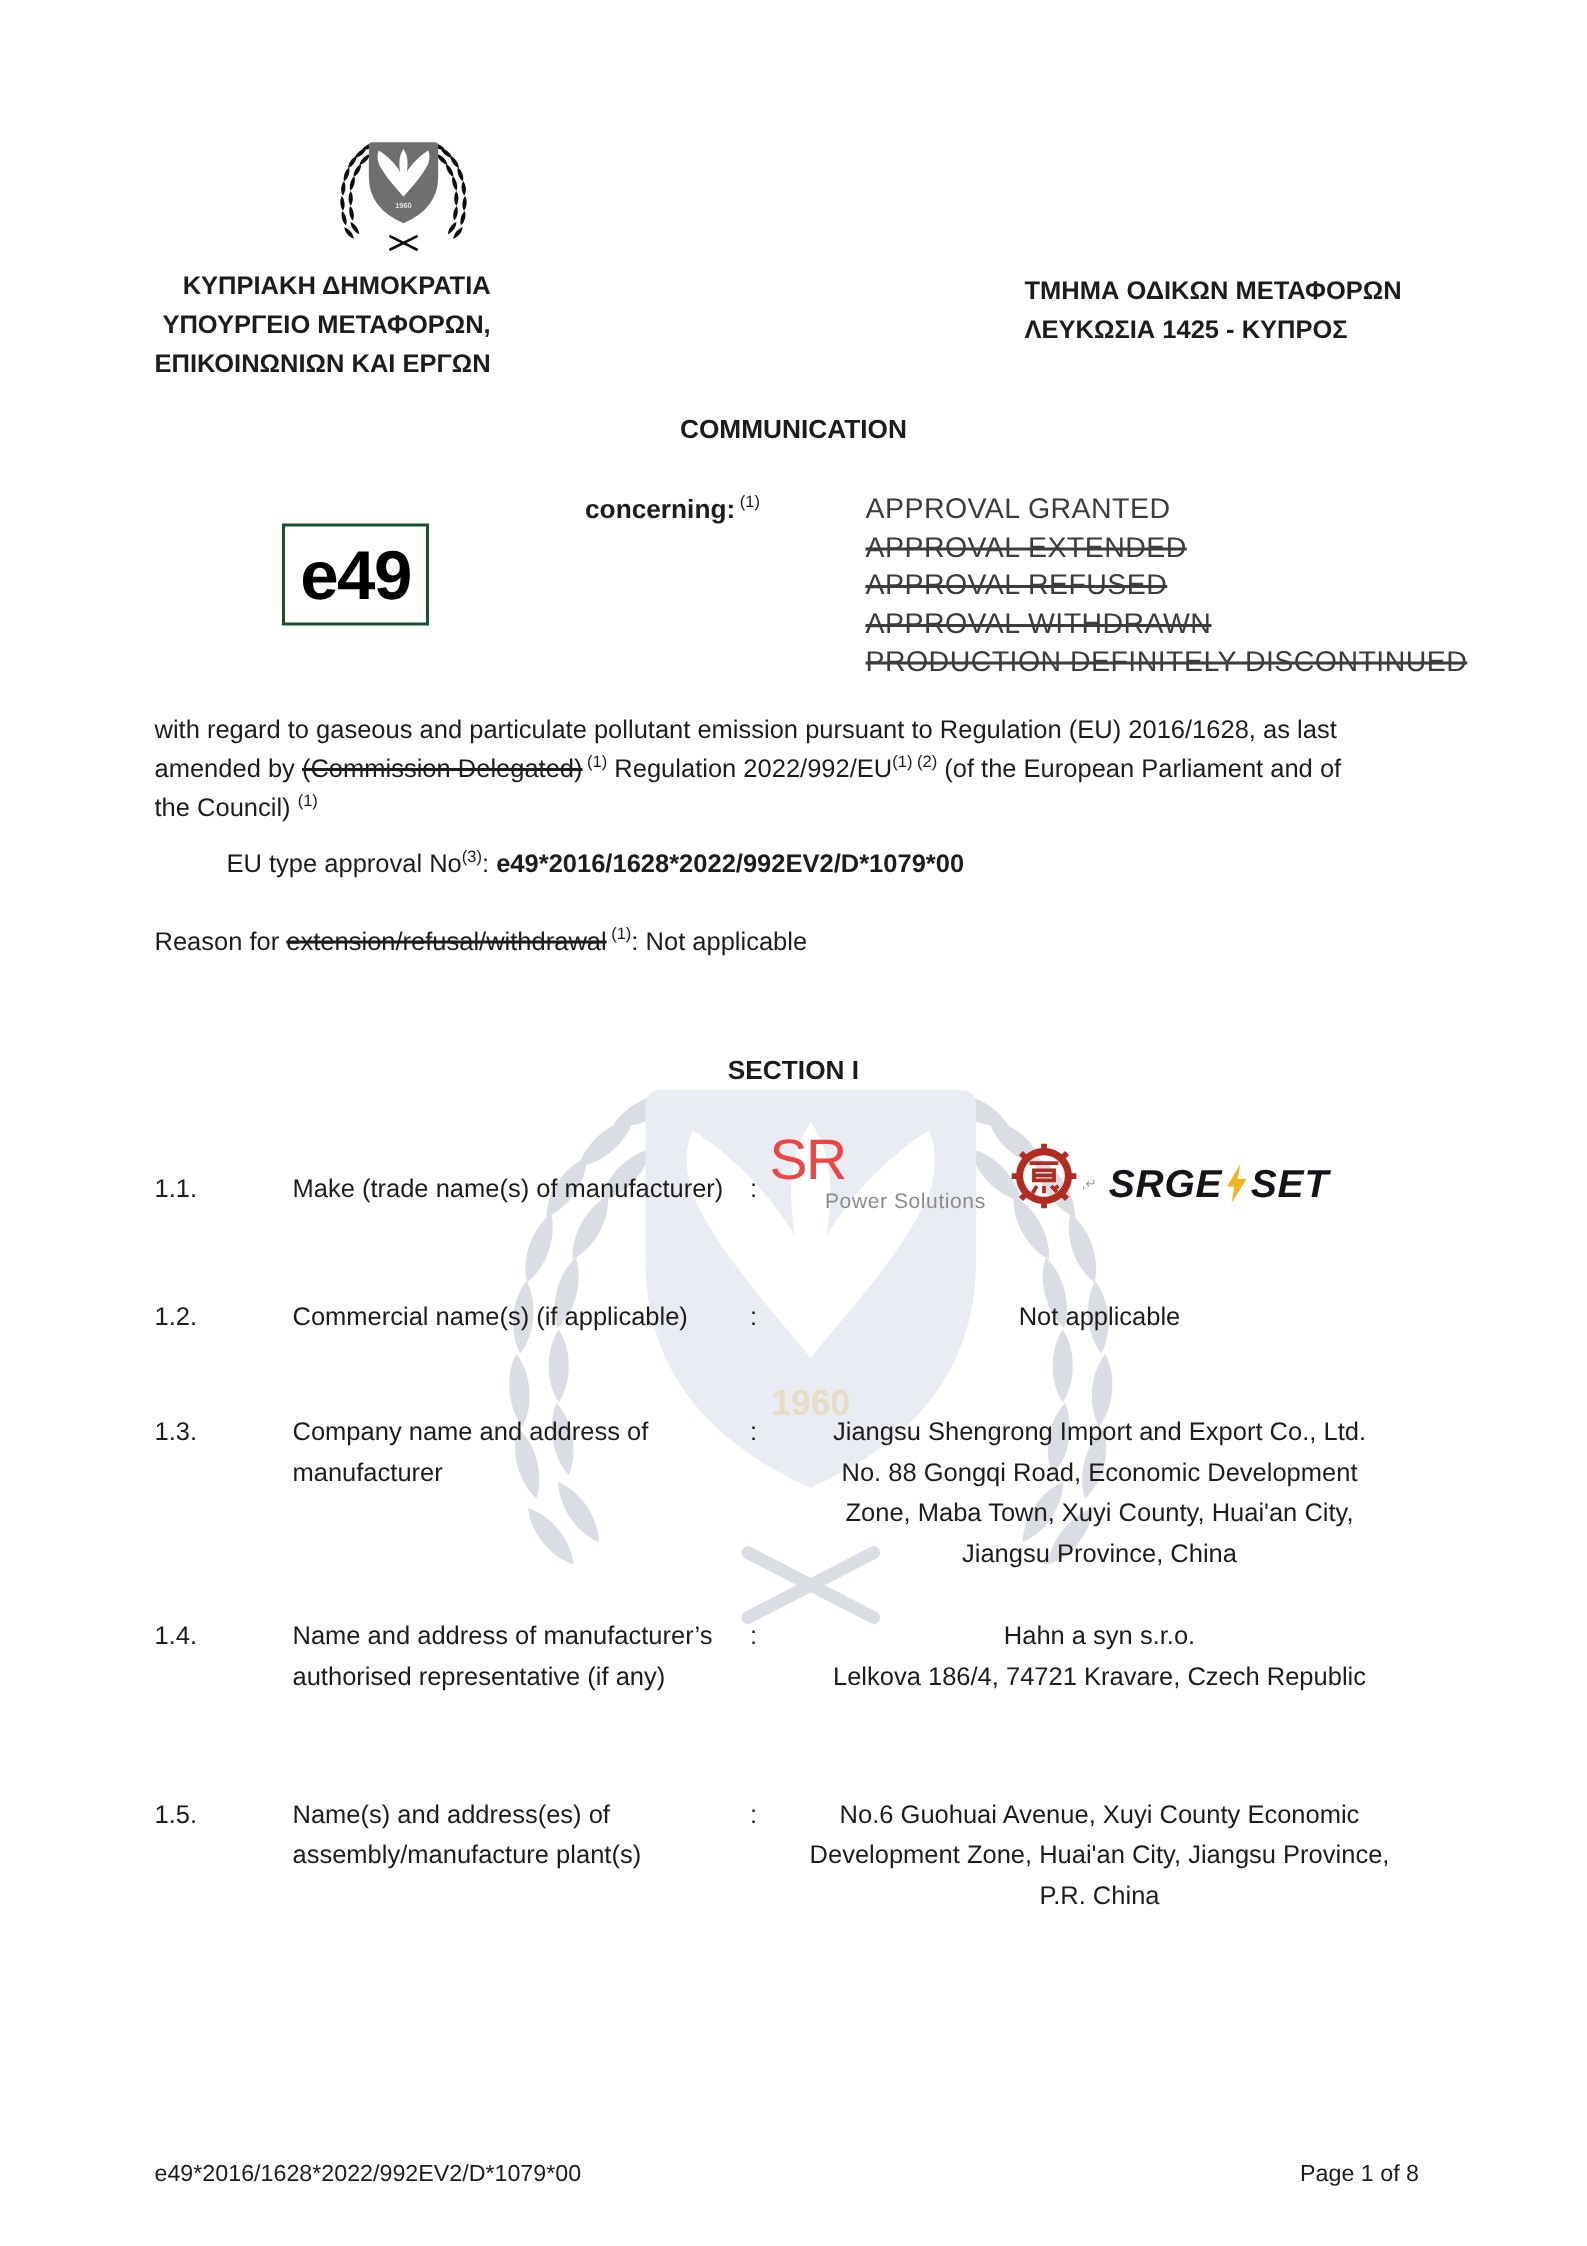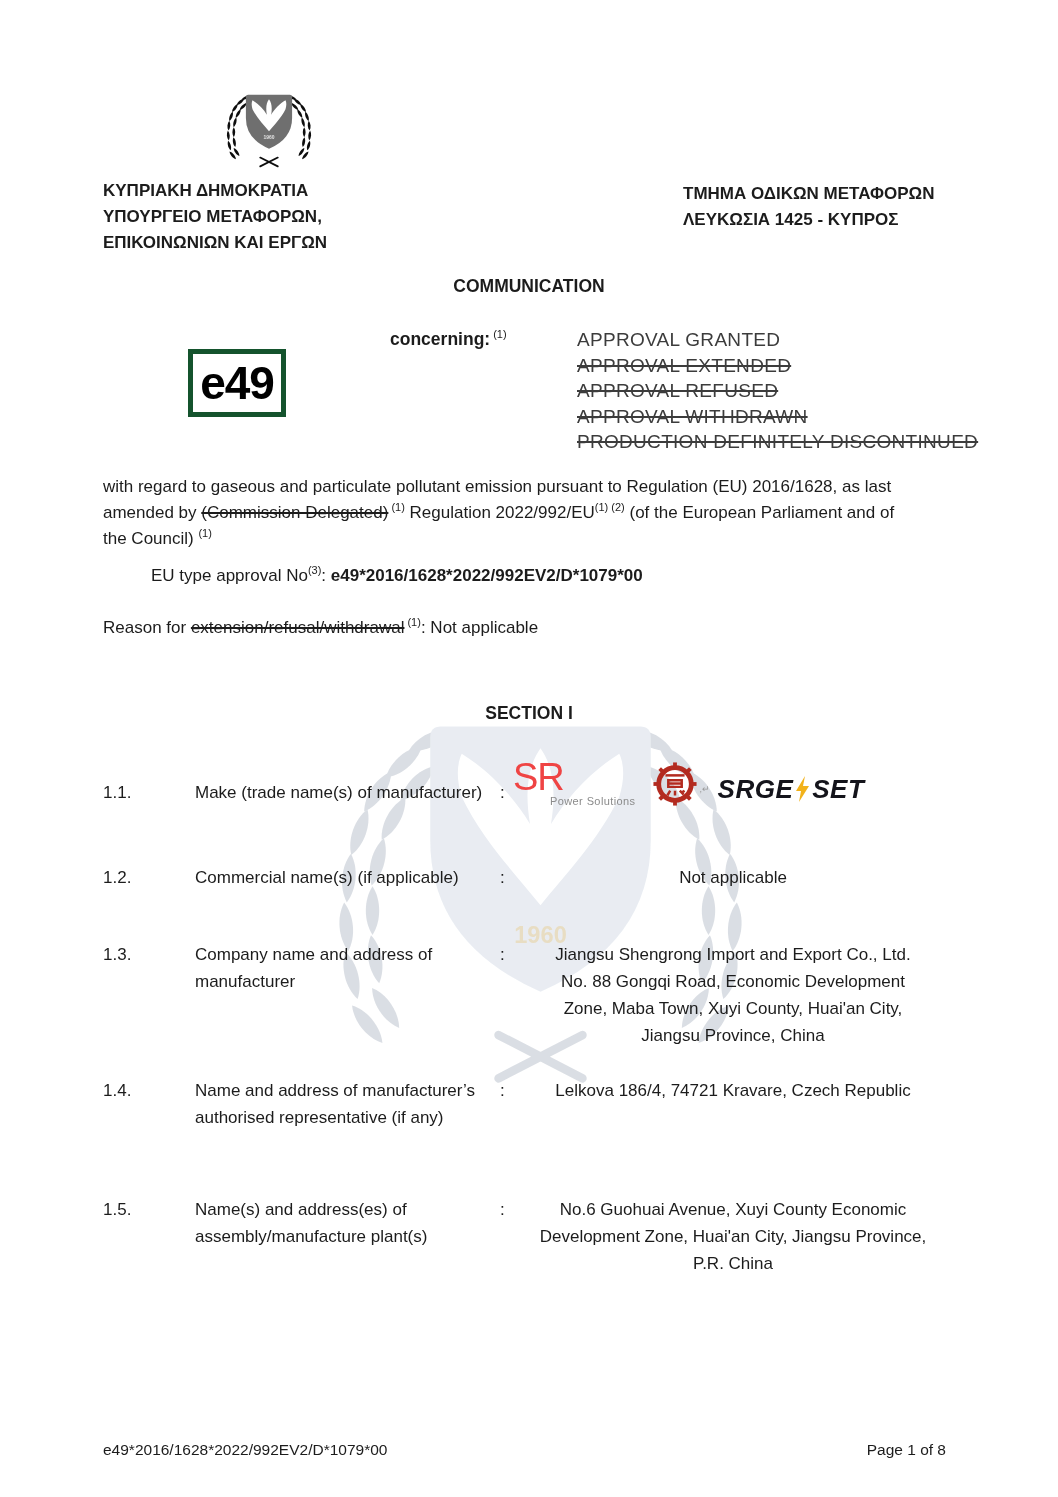--- a/index.html
+++ b/index.html
@@ -7,34 +7,34 @@
   .page {
     position:relative; width:1058px; height:1497px; background:#ffffff;
     font-family:"Liberation Sans", sans-serif; color:#1c1c1c; overflow:hidden;
   }
 
   
   .watermark { position:absolute; left:278px; top:640px; width:525px; height:460px; opacity:.95; pointer-events:none; }
 
   
   .emblem { position:absolute; left:214px; top:76px; width:110px; height:96px; }
-  .hdr-left { position:absolute; left:103px; top:178px; font-weight:bold; font-size:17px; line-height:26px; }
+  .hdr-left { position:absolute; left:103px; top:178px; font-weight:bold; font-size:17px; line-height:26px;text-align:right; }
   .hdr-right { position:absolute; left:683px; top:181px; font-weight:bold; font-size:17px; line-height:26px; }
 
   .doc-title { position:absolute; left:0; top:276px; width:1058px; text-align:center; font-weight:bold; font-size:17.5px; }
 
   .concerning-label { position:absolute; left:390px; top:329px; font-weight:bold; font-size:17.5px; }
   sup.fn { font-size:11px; font-weight:normal; vertical-align:super; line-height:0; margin-left:3px; }
   .options { position:absolute; left:548px; top:327px; font-size:19px; line-height:25.5px; color:#3c3c3c; letter-spacing:.3px; }
   .opt { display:block;margin-left:29px; }
   .struck { text-decoration:line-through; text-decoration-thickness:1.5px; }
 
   .e49-box {
     position:absolute; left:188px; top:349px; width:98px; height:68px;
-    border:5px solid #14532d; display:flex; align-items:center; justify-content:center;
+    border:2px solid #14532d; display:flex; align-items:center; justify-content:center;
     font-weight:bold; font-size:46px; letter-spacing:-1px; color:#000;
   }
 
   .para { position:absolute; left:103px; top:474px; width:850px; font-size:17px; line-height:26px; }
   .inline-line { display:block; }
 
   .approval-no { position:absolute; left:103px; top:566px; font-size:17px;margin-left:48px; }
   .approval-no b { font-weight:bold; }
   .reason { position:absolute; left:103px; top:618px; font-size:17px; }
 
@@ -43,21 +43,21 @@
   .row { position:absolute; left:0; width:1058px; font-size:17px; line-height:27px; }
   .col-no { position:absolute; left:103px; top:0; }
   .col-label { position:absolute; left:195px; top:0; width:320px; }
   .col-colon { position:absolute; left:500px; top:0; }
   .col-value { position:absolute; left:513px; top:0; width:440px;text-align:center; }
 
   
   .logos { position:absolute; left:513px; top:-24px; height:52px; display:flex; align-items:flex-end; }
   .sr-logo { display:flex; flex-direction:column; align-items:flex-start; line-height:1; margin-right:16px; }
   .sr-logo .sr-text { font-weight:400; font-size:38px; color:#ef4444; letter-spacing:-1px; line-height:.85; }
-  .sr-logo .sr-sub { font-size:11px; color:#8b8b8b; letter-spacing:.4px; margin-top:3px;padding-left:37px; }
+  .sr-logo .sr-sub { font-size:14px; color:#8b8b8b; letter-spacing:.4px; margin-top:3px;padding-left:37px; }
   .gear-logo { width:46px; height:46px; margin-right:2px; }
   .gear-artifact { font-size:9px; color:#9a9a9a; align-self:flex-end; margin:0 8px 4px 0; }
   .srgeset-logo { font-style:italic; font-weight:900; font-size:26px; color:#14141b; letter-spacing:.5px; display:flex; align-items:flex-start; padding-bottom:4px; }
   .bolt-icon { width:15px; height:26px; margin:0 2px; }
 
   .footer-left { position:absolute; left:103px; top:1441px; font-size:15.5px; }
   .footer-right { position:absolute; right:112px; top:1441px; font-size:15.5px; }
 
   
   .coa-wreath { fill:var(--wreath); }
@@ -225,20 +225,21 @@
   </div>
 
   <div class="row" style="top:1077px">
     <div class="col-no">1.4.</div>
     <div class="col-label">
       <div>Name and address of manufacturer’s</div>
       <div>authorised representative (if any)</div>
     </div>
     <div class="col-colon">:</div>
     <div class="col-value">
+      <div>Hahn a syn s.r.o.</div>
       <div>Lelkova 186/4, 74721 Kravare, Czech Republic</div>
     </div>
   </div>
 
   <div class="row" style="top:1196px">
     <div class="col-no">1.5.</div>
     <div class="col-label">
       <div>Name(s) and address(es) of</div>
       <div>assembly/manufacture plant(s)</div>
     </div>

